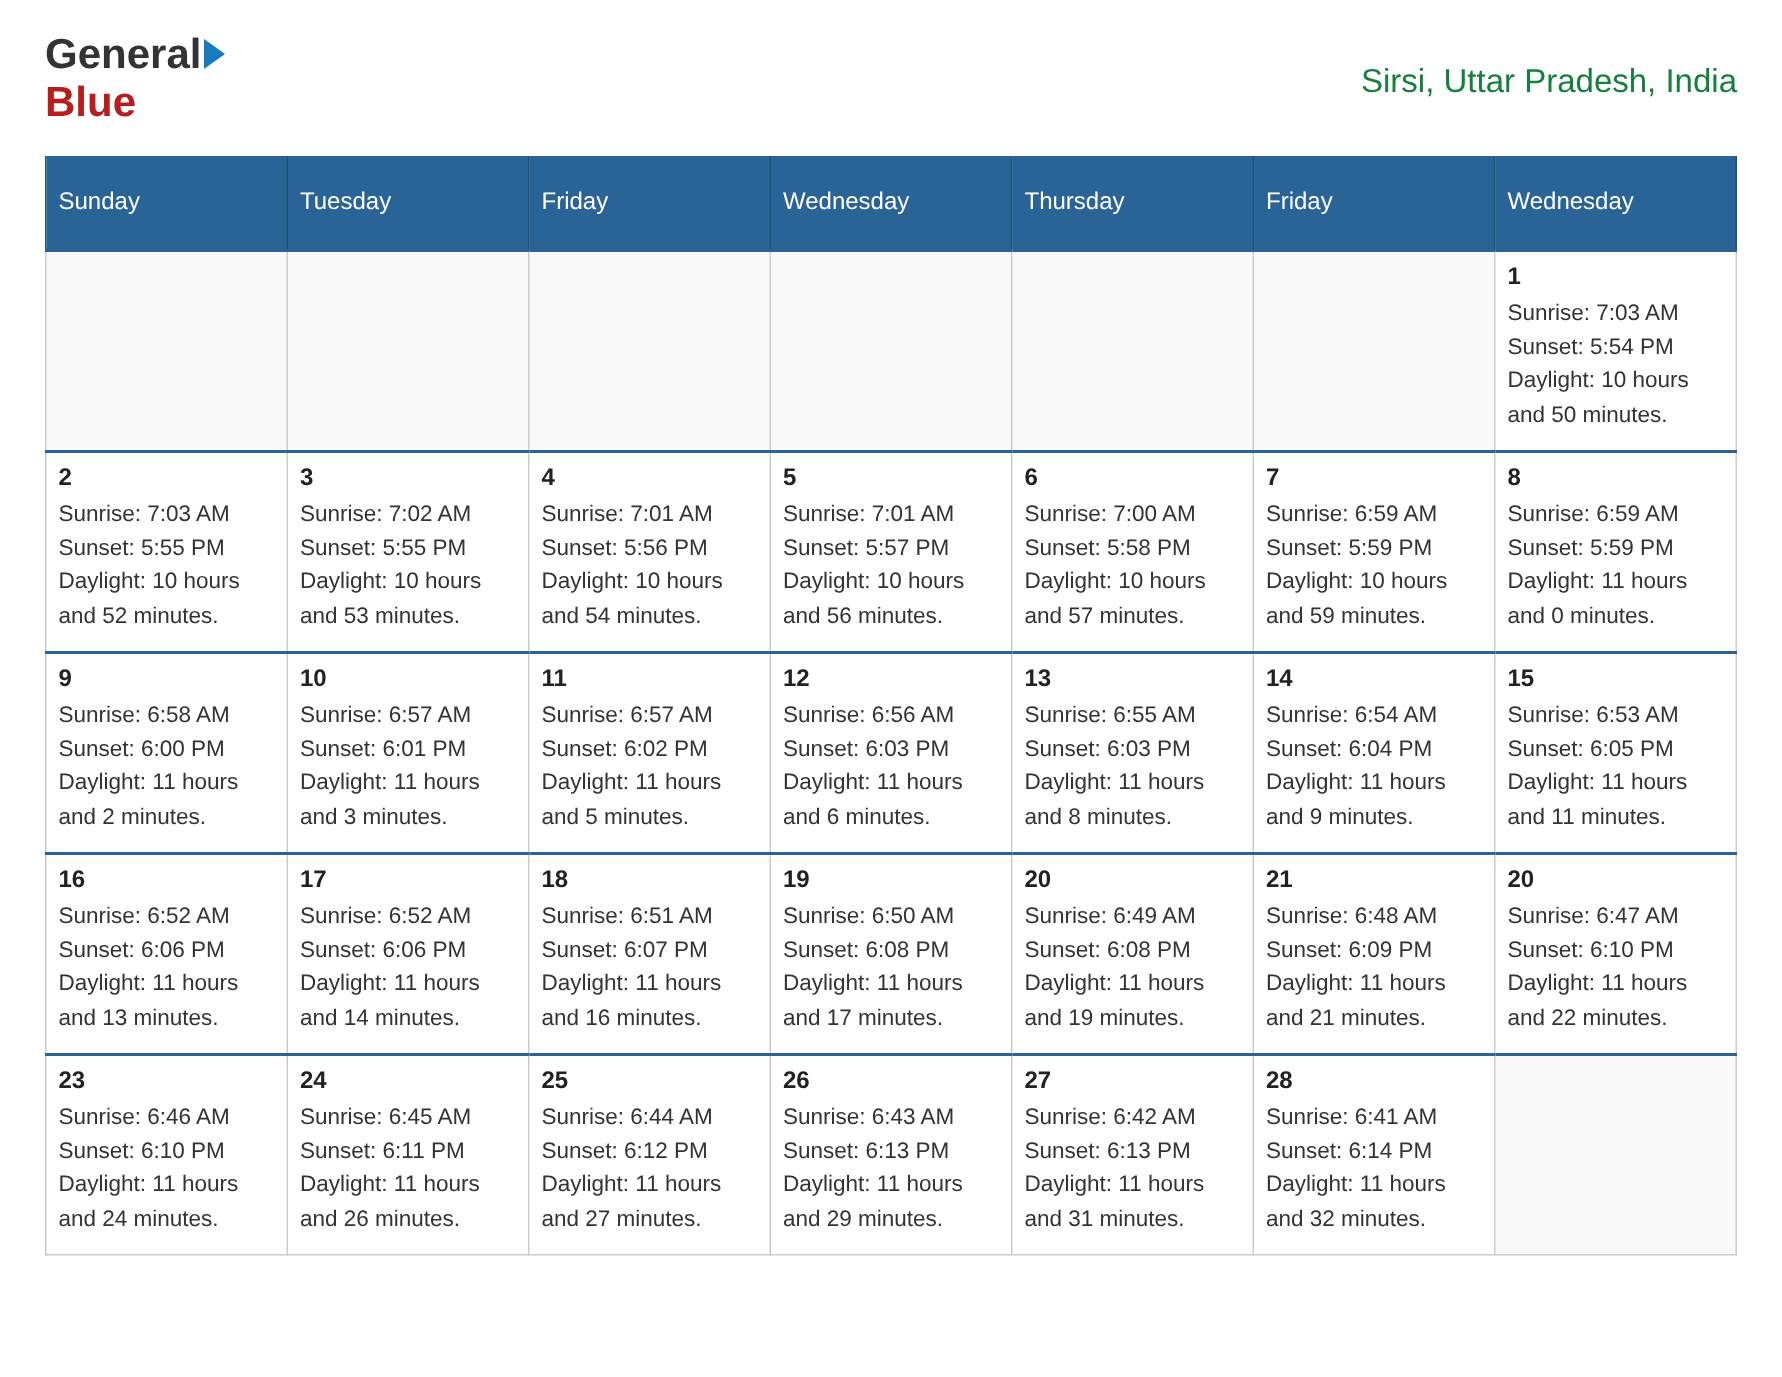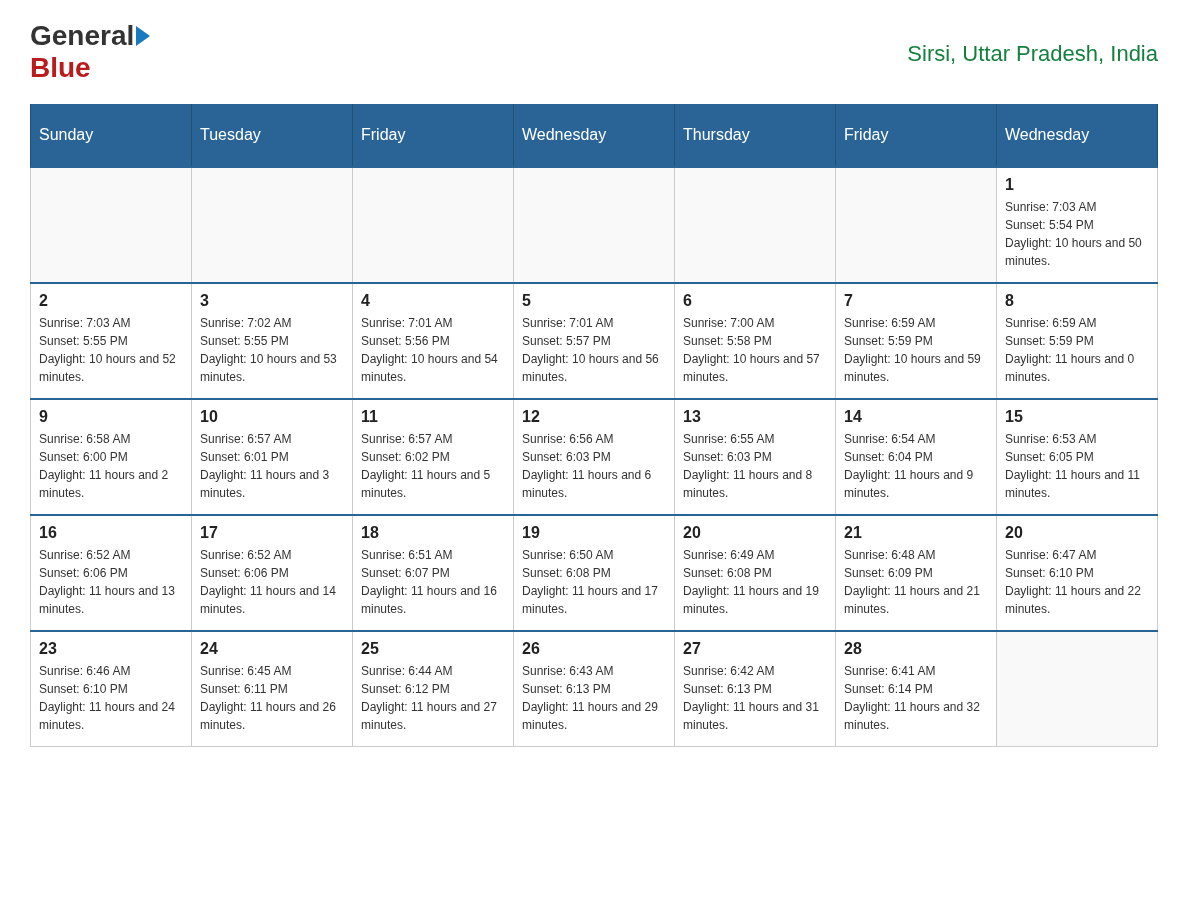--- a/index.html
+++ b/index.html
@@ -85,21 +85,21 @@
       background: #f9f9f9;
     }
     .day-number {
       font-size: 16px;
       font-weight: bold;
       color: #222;
       margin-bottom: 4px;
       display: block;
     }
     .day-info {
-      font-size: 12px;
+      font-size: 15px;
       color: #333;
       line-height: 1.5;
     }
     .calendar tr td {
       border-top: 2px solid #2a6496;
     }
     .calendar thead tr th {
       border-top: none;
     }
     .first-row td {

